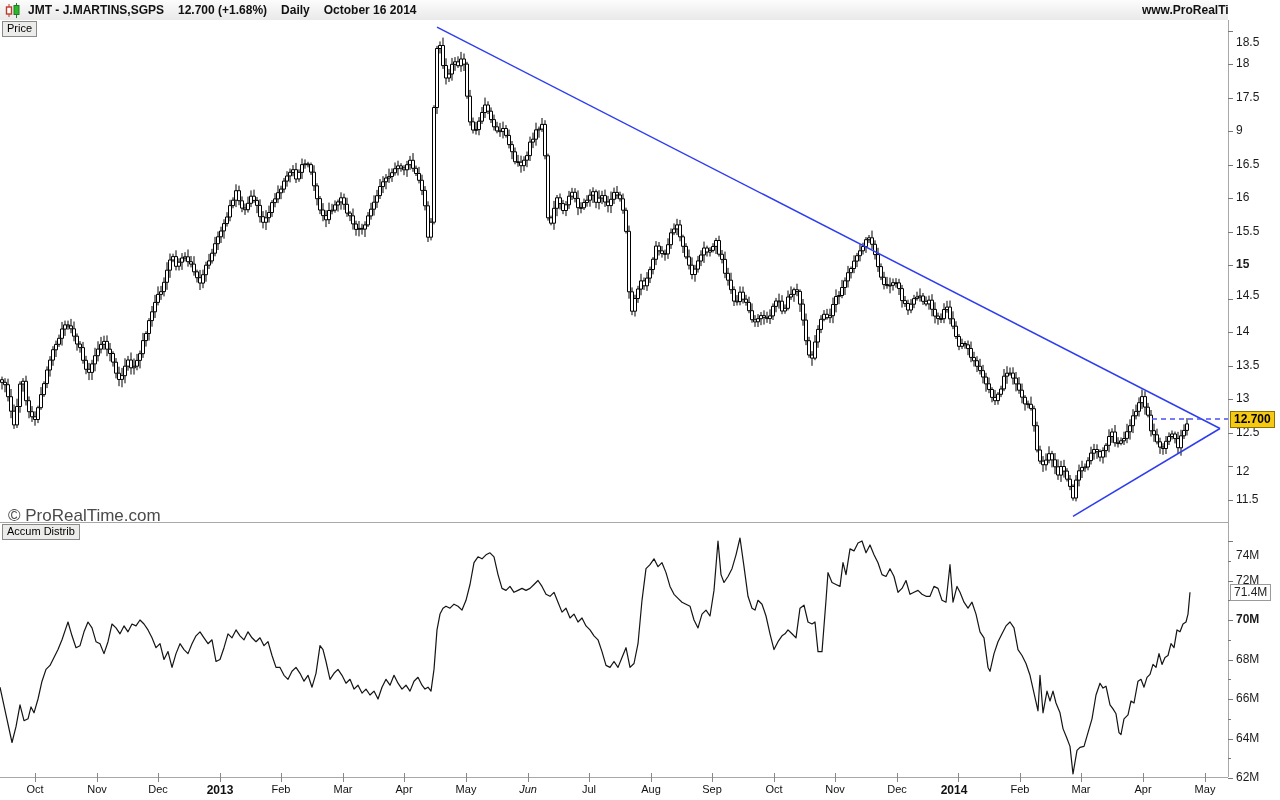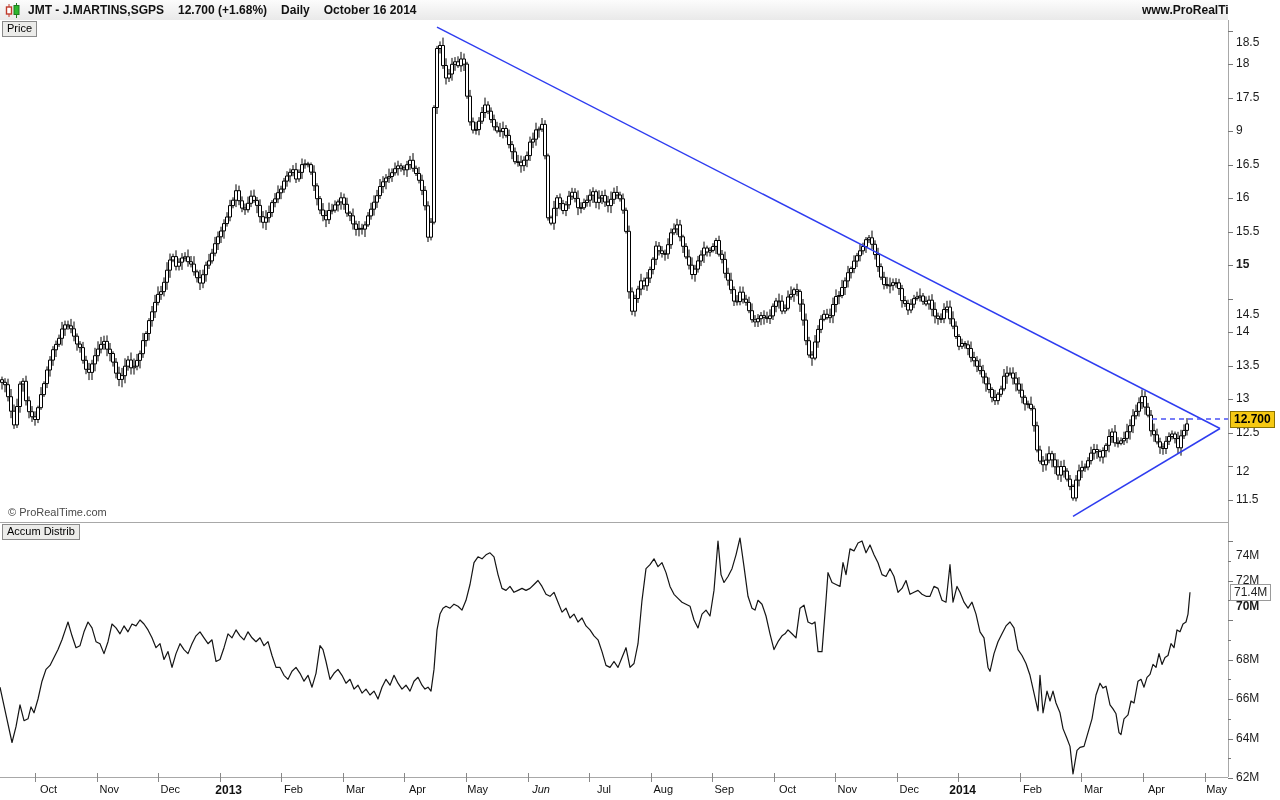--- a/index.html
+++ b/index.html
@@ -13,36 +13,36 @@
   .topbar .first{margin-left:6px;}
   .topbar .spacer{flex:1;}
   .topbar .site{margin-right:6px;font-weight:bold;}
   .cicon{width:17px;height:15px;margin-left:5px;position:relative;flex:0 0 auto;}
   
   .plot{position:absolute;left:0;background:#fff;}
   .tab{position:absolute;left:2px;background:#ececea;border:1px solid #8a8a8a;
     padding:0px 4px 1px 4px;font-size:11px;line-height:13px;color:#000;z-index:5;}
   .tab-price{top:21px;}
   .tab-ad{top:524px;}
-  .watermark{position:absolute;left:8px;top:506px;font-size:11px;color:#4a4a4a;z-index:4;}
+  .watermark{position:absolute;left:8px;top:506px;font-size:17px;color:#4a4a4a;z-index:4;}
   .hsep{position:absolute;left:0;width:1280px;height:1px;background:#a8a8a8;z-index:3;}
   
   .yaxis{position:absolute;left:1228px;top:0;width:52px;height:800px;z-index:4;background:#fff;}
   .yaxis .vline{position:absolute;left:0;top:20px;width:1px;height:757px;background:#a8a8a8;}
   .ytick{position:absolute;left:0;height:1px;background:#777;}
   .ylab{position:absolute;left:8px;font-size:12px;color:#1c1c1c;white-space:nowrap;}
   .ylab.bold{font-weight:bold;}
   .tag{position:absolute;left:2px;font-size:12px;line-height:15px;padding:0 3px;z-index:6;white-space:nowrap;}
   .tag-price{font-weight:600;}
   .tag-ad{background:#fff;border:1px solid #9a9a9a;color:#222;}
   
   .xaxis{position:absolute;left:0;top:777px;width:1280px;height:23px;background:#fff;
     border-top:1px solid #a8a8a8;z-index:2;}
   .xtick{position:absolute;top:-5px;width:1px;height:9px;background:#888;}
-  .xlab{position:absolute;top:5px;width:44px;margin-left:-22px;text-align:right;
+  .xlab{position:absolute;top:5px;width:44px;margin-left:-22px;text-align:center;
     font-size:11px;color:#111;white-space:nowrap;}
   .xlab.bold{font-weight:bold;font-size:12px;}
   svg{display:block;}
 </style>
 </head>
 <body>
 
 <div class="app">
 
   <div class="topbar">
@@ -92,39 +92,39 @@
       <div class="ylab" style="top: 123px;">9</div>
       <div class="ytick" style="top: 165px; width: 5px;"></div>
       <div class="ylab" style="top: 157px;">16.5</div>
       <div class="ytick" style="top: 198px; width: 5px;"></div>
       <div class="ylab" style="top: 190px;">16</div>
       <div class="ytick" style="top: 232px; width: 5px;"></div>
       <div class="ylab" style="top: 224px;">15.5</div>
       <div class="ytick" style="top: 265px; width: 5px;"></div>
       <div class="ylab bold" style="top: 257px;">15</div>
       <div class="ytick" style="top: 299px; width: 5px;"></div>
-      <div class="ylab" style="top: 307px;">14.5</div>
+      <div class="ylab" style="top: 288px;">14.5</div>
       <div class="ytick" style="top: 332px; width: 5px;"></div>
       <div class="ylab" style="top: 324px;">14</div>
       <div class="ytick" style="top: 366px; width: 5px;"></div>
       <div class="ylab" style="top: 358px;">13.5</div>
       <div class="ytick" style="top: 399px; width: 5px;"></div>
       <div class="ylab" style="top: 391px;">13</div>
       <div class="ytick" style="top: 433px; width: 5px;"></div>
       <div class="ylab" style="top: 425px;">12.5</div>
       <div class="ytick" style="top: 466px; width: 5px;"></div>
       <div class="ylab" style="top: 464px; text-align: right;">12</div>
       <div class="ytick" style="top: 500px; width: 5px;"></div>
       <div class="ylab" style="top: 492px;">11.5</div>
       <div class="ytick" style="top: 541px; width: 5px;"></div>
       <div class="ylab" style="top: 548px;">74M</div>
       <div class="ytick" style="top: 581px; width: 5px;"></div>
       <div class="ylab" style="top: 573px;">72M</div>
       <div class="ytick" style="top: 620px; width: 5px;"></div>
-      <div class="ylab bold" style="top: 599px;">70M</div>
+      <div class="ylab bold" style="top: 612px;">70M</div>
       <div class="ytick" style="top: 660px; width: 5px;"></div>
       <div class="ylab" style="top: 652px;">68M</div>
       <div class="ytick" style="top: 699px; width: 5px;"></div>
       <div class="ylab" style="top: 691px;">66M</div>
       <div class="ytick" style="top: 739px; width: 5px;"></div>
       <div class="ylab" style="top: 731px;">64M</div>
       <div class="ytick" style="top: 778px; width: 5px;"></div>
       <div class="ylab" style="top: 770px;">62M</div>
       <div class="ytick" style="top: 561px; width: 3px;"></div>
       <div class="ytick" style="top: 600px; width: 3px;"></div>

